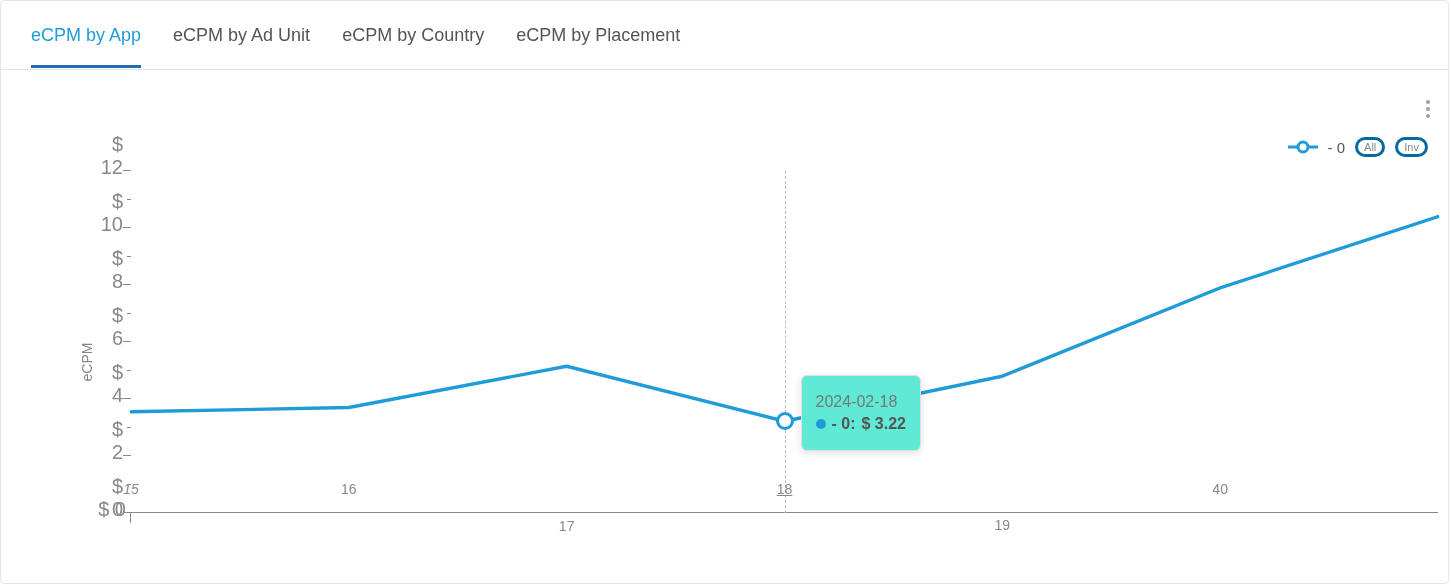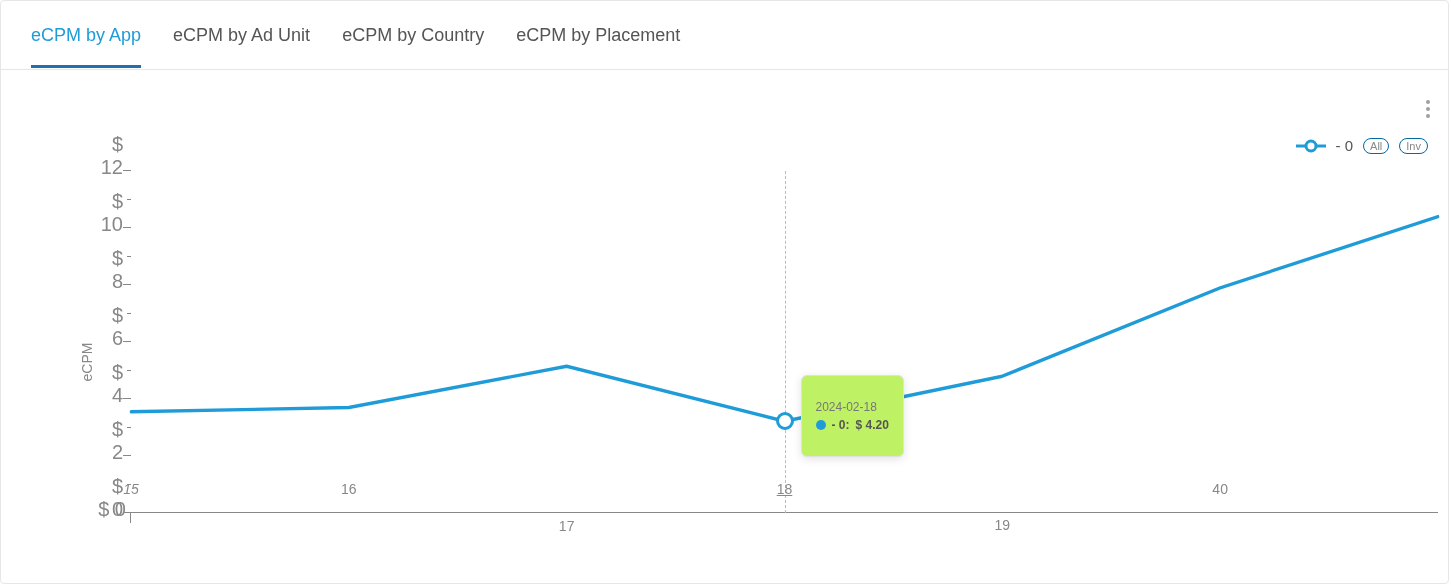--- a/index.html
+++ b/index.html
@@ -20,41 +20,41 @@
   .menu-icon{position:absolute;top:96px;right:18px;cursor:pointer;}
   .menu-icon span{display:block;width:4px;height:4px;border-radius:50%;
     background:#a0a0a0;margin:3px 0;}
   .legend{
     position:absolute;top:136px;right:20px;display:flex;align-items:center;
     gap:10px;font-size:15px;color:#555;
   }
   .legend-marker{display:flex;align-items:center;}
   .legend-marker svg{display:block;}
   .pill{
-    border:1px solid #0369a1;border-radius:12px;font-size:11px;padding:1px 6px;
+    border:3px solid #0369a1;border-radius:12px;font-size:11px;padding:1px 6px;
     color:#888;cursor:pointer;user-select:none;background:#fff;
   }
   .chart-area{
     position:absolute;left:50px;right:10px;top:170px;bottom:30px;
   }
   .ylabel{
     position:absolute;left:36px;top:50%;transform:translate(-50%,-50%) rotate(-90deg);
     transform-origin:center;font-size:14px;color:#888;
   }
   .ytick{position:absolute;right:calc(100% - 75px);font-size:20px;color:#888;text-align:right;margin-left:12px;}
   .xtick{position:absolute;top:calc(100% - 32px);font-size:14px;color:#888;transform:translateX(-50%);}
   .plot{position:absolute;left:80px;right:0;top:0;bottom:40px;}
   .baseline{position:absolute;left:0;right:0;bottom:0;height:1px;background:#888;}
   .tickmark{position:absolute;width:1px;background:#888;}
   .majortick{height:10px;}
   .minortick{height:5px;}
   .guideline{position:absolute;top:0;bottom:0;width:0;border-left:1px dashed #bbb;}
   .tooltip{
-    position:absolute;background:#bef264;border:1px solid #e0e0e0;border-radius:6px;
-    box-shadow:0 2px 8px rgba(0,0,0,0.12);padding:24px 14px;font-size:12px;
+    position:absolute;background:#5eead4;border:1px solid #e0e0e0;border-radius:6px;
+    box-shadow:0 2px 8px rgba(0,0,0,0.12);padding:17px 14px;font-size:16px;
     color:#666;white-space:nowrap;pointer-events:none;
   }
   .tooltip .date{margin-bottom:4px;color:#777;}
   .tooltip .row{display:flex;align-items:center;gap:6px;font-weight:600;color:#555;}
   .tooltip .dot{width:10px;height:10px;border-radius:50%;background:#1f9cd8;display:inline-block;}
   svg.line{position:absolute;left:0;top:0;width:100%;height:100%;overflow:visible;}
   .hover-marker{
     position:absolute;width:12px;height:12px;border:3px solid #1f9cd8;background:#fff;
     border-radius:50%;transform:translate(-50%,-50%);
   }
@@ -115,21 +115,21 @@
         <polyline id="series-path" fill="none" stroke="#1f9cd8" stroke-width="1.2" stroke-linejoin="round" stroke-linecap="round" points="0.00,84.50 100.00,83.00 200.00,68.50 300.00,87.80 400.00,72.00 500.00,41.00 600.00,16.00"></polyline>
       </svg>
 
       <div class="hover-marker" id="hover-marker" style="left: 50%; top: 73.1667%;"></div>
 
       <div class="tooltip" id="tooltip" style="left: calc(50% + 16px); top: calc(73.1667% - 46px);">
         <div class="date">2024-02-18</div>
         <div class="row">
           <span class="dot"></span>
           <span> - 0:</span>
-          <span>$ 4.20</span>
+          <span>$ 3.22</span>
         </div>
       </div>
 
       <div class="xtick" style="left:0%;font-style:italic;">15</div>
       <div class="xtick" style="left:16.666%;">16</div>
       <div class="xtick" style="left:33.333%;margin-top:37px;">17</div>
       <div class="xtick" style="left:50%;text-decoration:underline;">18</div>
       <div class="xtick" style="left:66.666%;margin-top:36px;">19</div>
       <div class="xtick" style="left:83.333%;">40</div>
     <div class="tickmark majortick" style="right: 100%; bottom: calc(0% + 0px); width: 8px; height: 1px; background: rgb(136, 136, 136);"></div>

